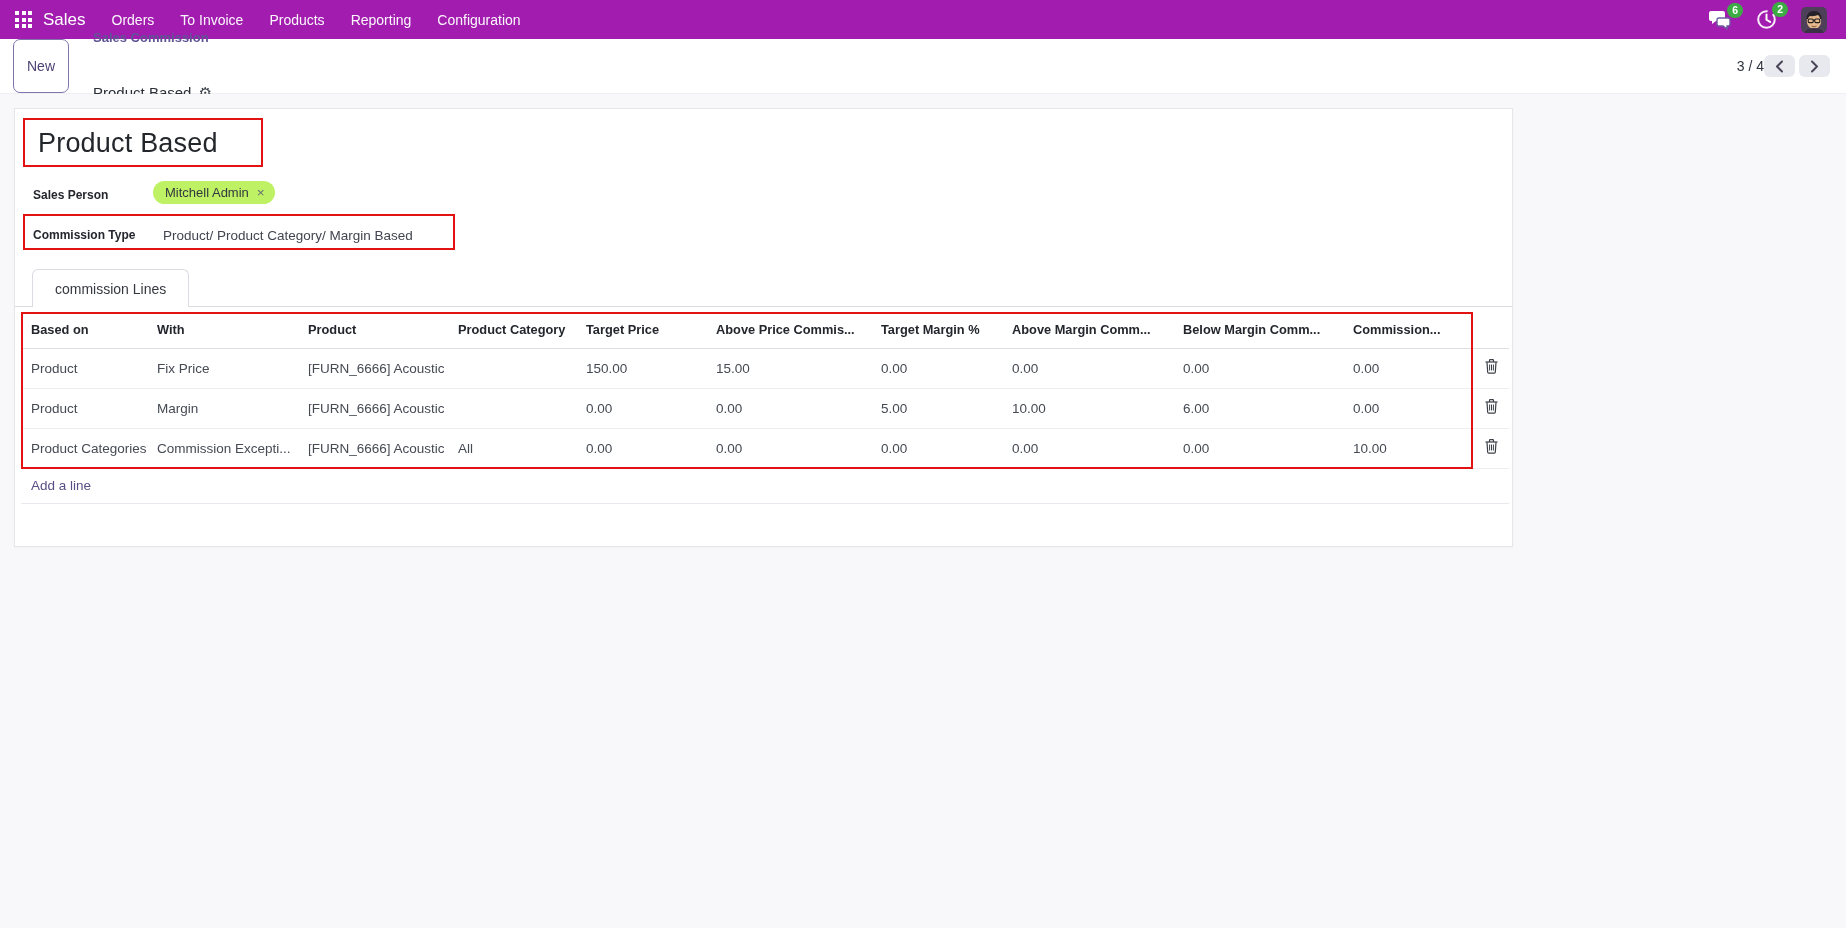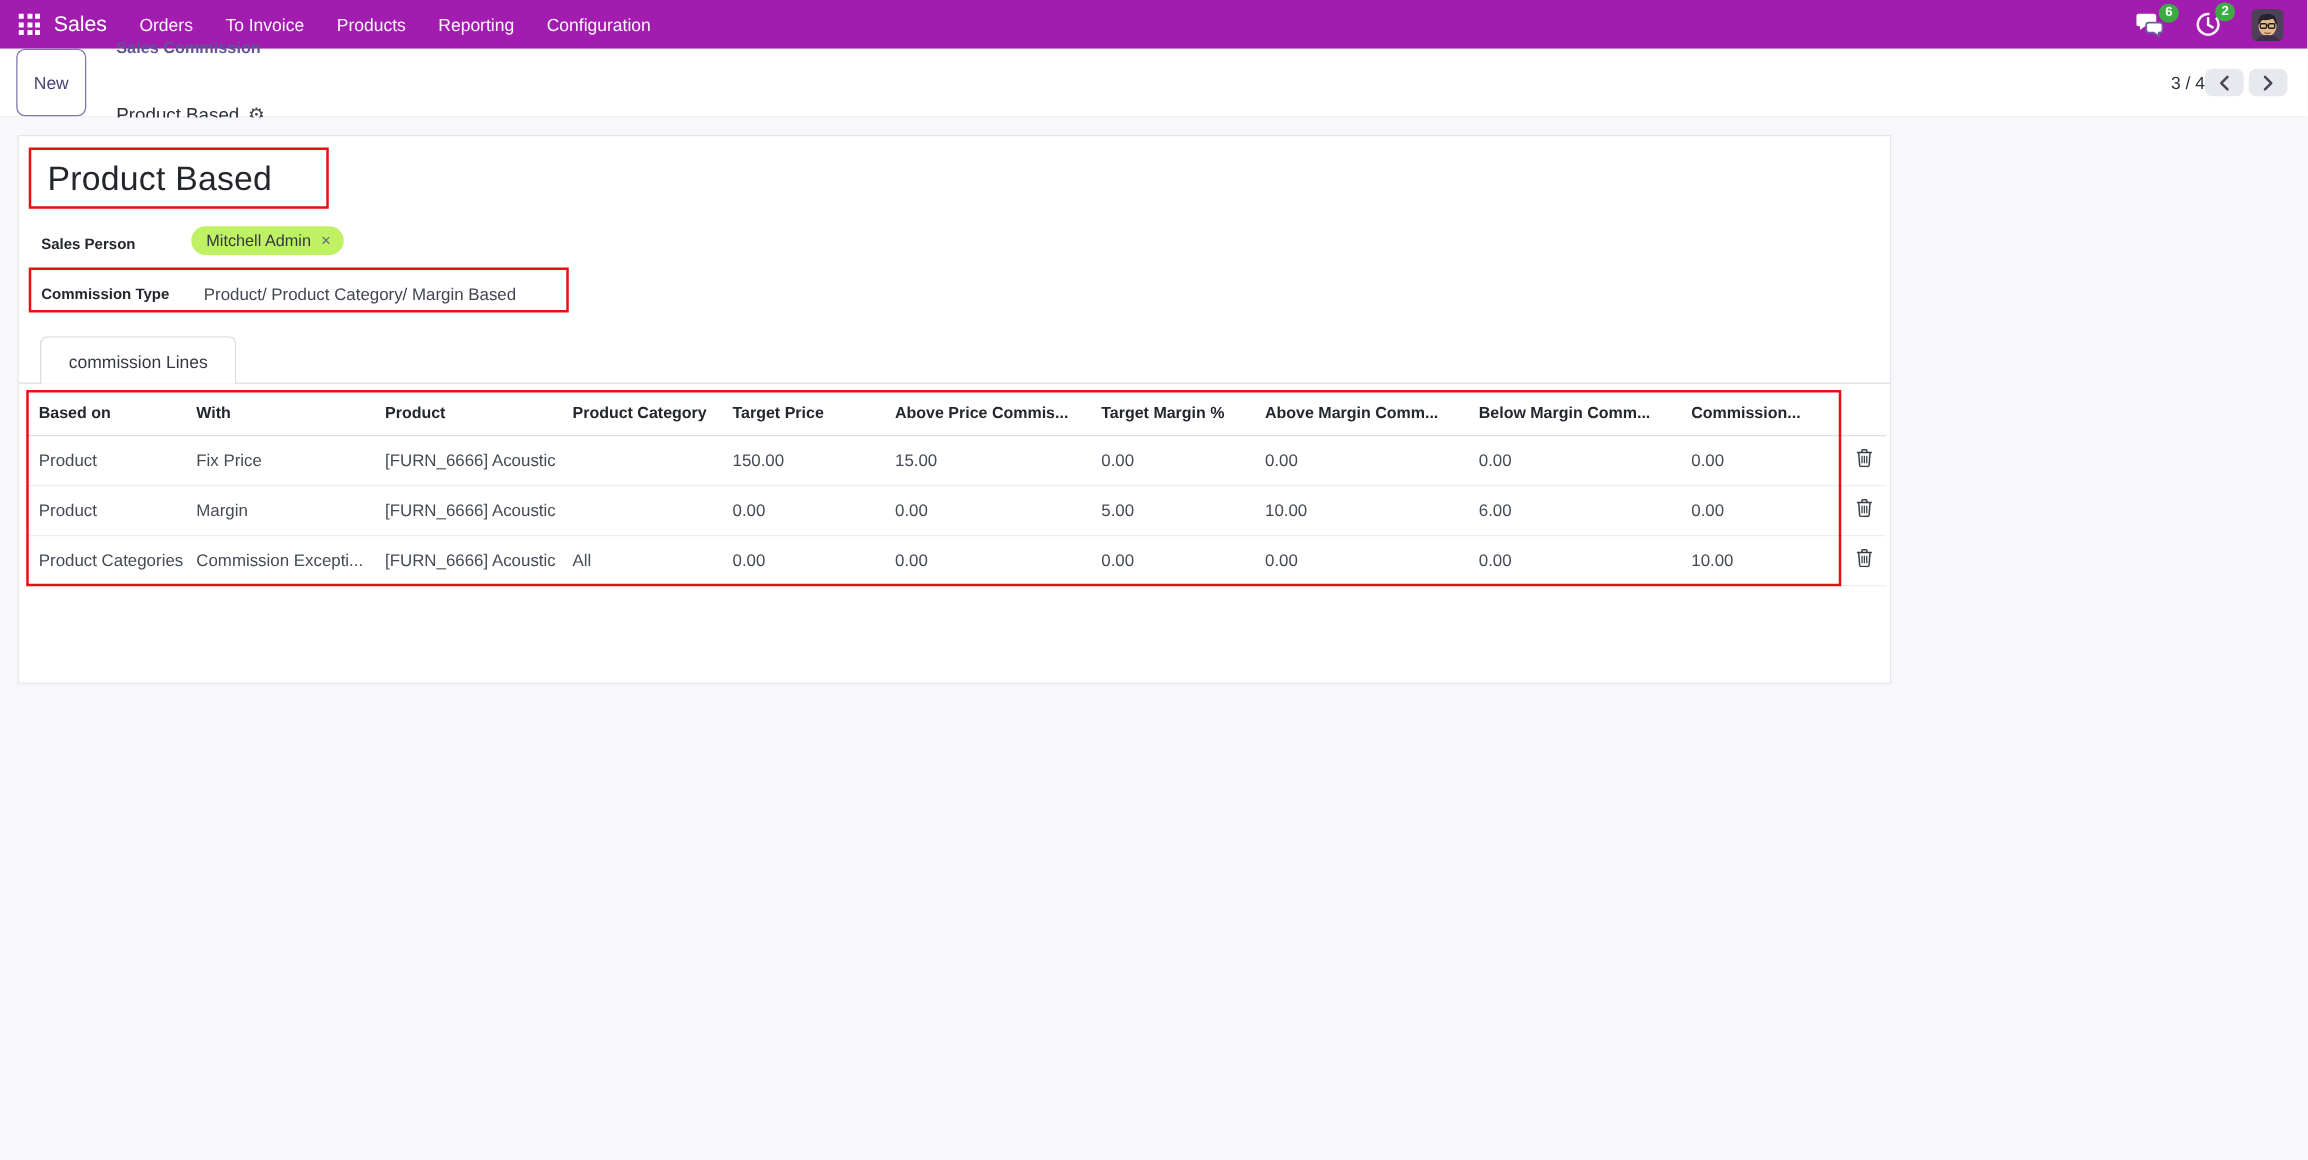--- a/index.html
+++ b/index.html
@@ -281,15 +281,18 @@
                 <path d="M4.5 3 v-1.5 a0.8 0.8 0 0 1 0.8 -0.8 h2.4 a0.8 0.8 0 0 1 0.8 0.8 v1.5" fill="none" stroke="#3b3f46" stroke-width="1.2"></path>
                 <path d="M2 3.2 l0.7 10 a1 1 0 0 0 1 0.9 h5.6 a1 1 0 0 0 1 -0.9 l0.7 -10" fill="none" stroke="#3b3f46" stroke-width="1.2"></path>
                 <path d="M4.6 5.5 v6 M6.5 5.5 v6 M8.4 5.5 v6" stroke="#3b3f46" stroke-width="1"></path>
               </svg>
             </td>
           </tr>
         </tbody>
       </table>
     </div>
 
+    <div class="add-line-row">
+      <a>Add a line</a>
+    </div>
 
   </div>
 </div>
 
 </body></html>

